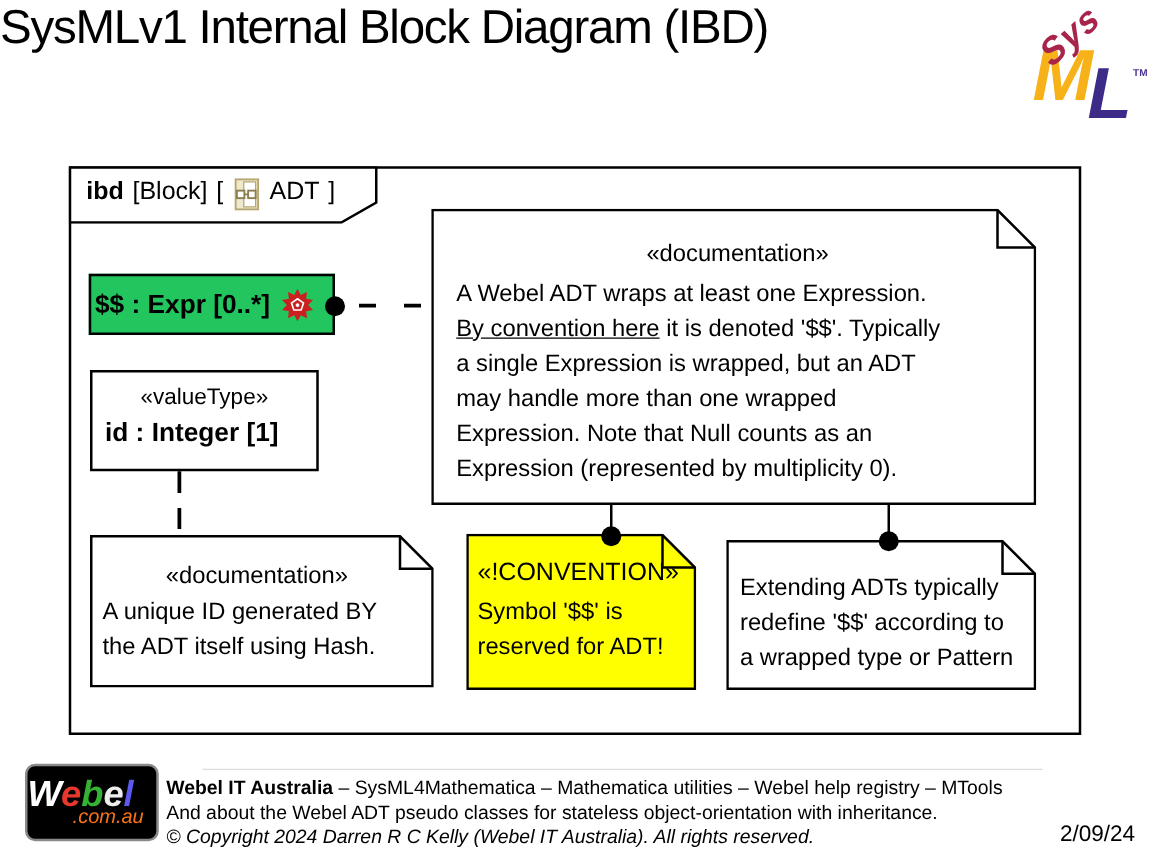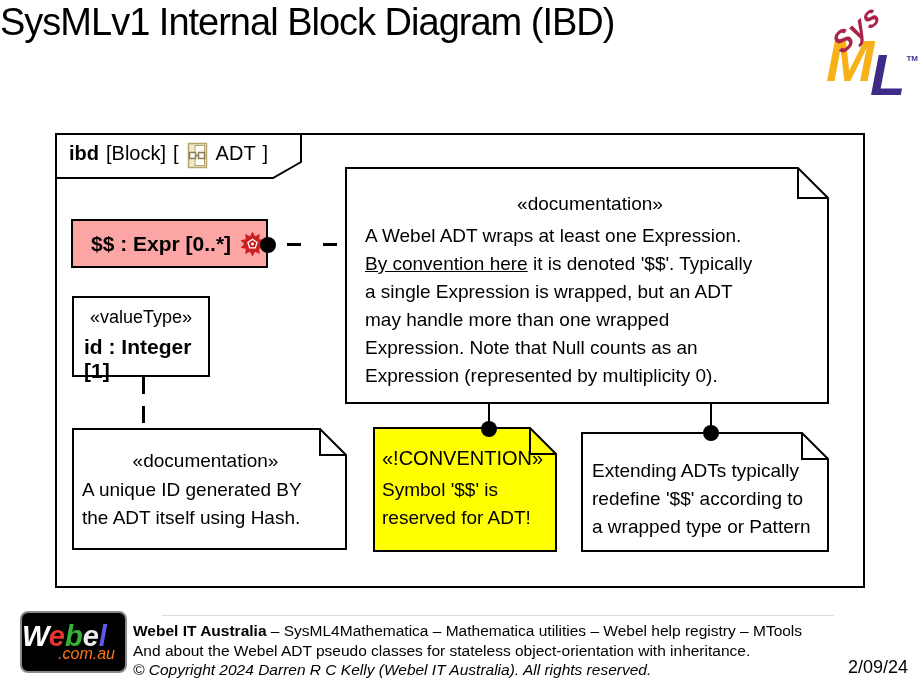--- a/index.html
+++ b/index.html
@@ -29,28 +29,28 @@
   
   .frame { left:55px; top:133px; width:810px; height:455px; border:2px solid #000; background:#fff; }
   .frame-tab { left:55px; top:133px; width:248px; height:46px; }
   .frame-tab-text {
     position:absolute; left:14px; top:9px; font-size:20px; display:flex; align-items:flex-start; gap:7px; white-space:nowrap;
   }
   .frame-tab-text .kw { font-weight:700; }
 
   
   .part-box {
-    left:71px; top:219px; width:197px; height:49px; border:2px solid #000; background:#fca5a5;
-    display:flex; align-items:center; padding-left:18px; gap:8px;
+    left:71px; top:219px; width:197px; height:49px; border:2px solid #000; background:#22c55e;
+    display:flex; align-items:center; padding-left:3px; gap:8px;
   }
   .part-box .label { font-size:21px; font-weight:700; white-space:nowrap; }
 
   
   .vt-box {
-    left:72px; top:296px; width:138px; height:81px; border:2px solid #000; background:#fff;
+    left:72px; top:296px; width:183px; height:81px; border:2px solid #000; background:#fff;
     padding-top:9px;
   }
   .vt-box .stereo { text-align:center; font-size:18px; }
   .vt-box .label { padding-left:10px; margin-top:7px; font-size:21px; font-weight:700; }
 
   
   .dot { width:16px; height:16px; background:#000; border-radius:50%; }
   .hdash { height:3px; background:repeating-linear-gradient(90deg, transparent 0 11px, #000 11px 25px, transparent 25px 36px); }
   .vdash { width:3px;  background:repeating-linear-gradient(180deg, #000 0 17px, transparent 17px 29px); }
   .vline { width:2px; background:#000; }

